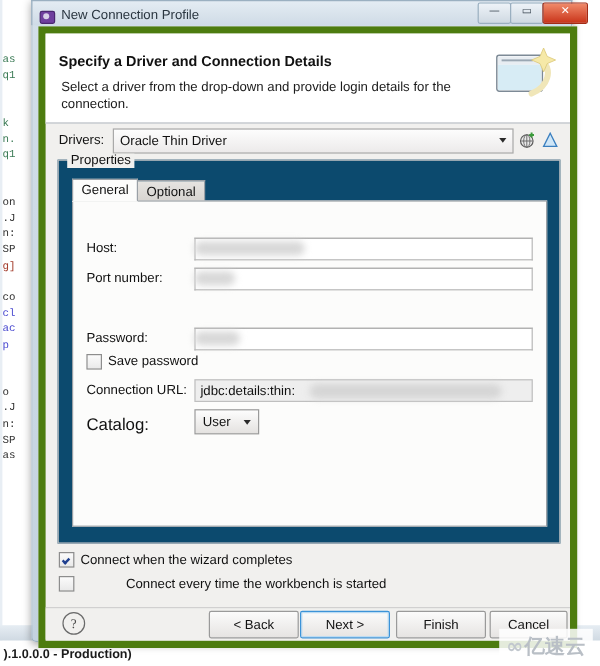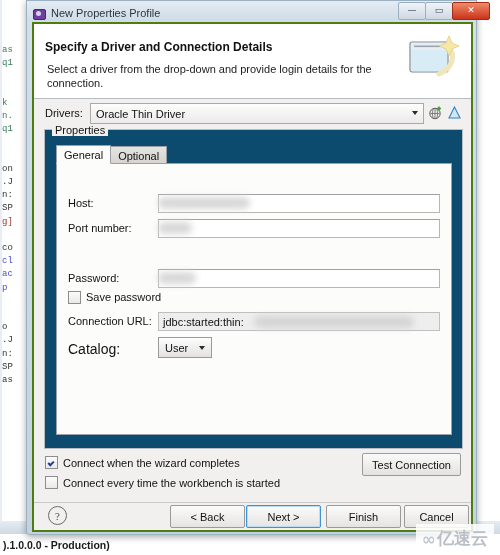--- a/index.html
+++ b/index.html
@@ -109,21 +109,21 @@
   #btn-close{left:425px;width:36px;background:linear-gradient(to bottom,#f08a6a,#c9341a);border-color:#a32b14;}
   .wbtn .glyph{
     position:absolute;left:0;right:0;top:3px;text-align:center;
     font-size:9px;color:#3b4752;font-family:"DejaVu Sans", sans-serif;line-height:9px;
   }
   #btn-close .glyph{color:#ffffff;}
 
   
   #dialog{
     position:absolute;left:32px;top:22px;width:437px;height:506px;
-    background:#f1f0ee;border:2px solid #4d7c0f;
+    background:#f1f0ee;border:6px solid #4d7c0f;
   }
 
   
   #banner{
     position:absolute;left:0;top:0;width:437px;height:74px;
     background:#ffffff;border-bottom:1px solid #b6bcc2;
   }
   #banner-title{
     position:absolute;left:11px;top:16px;font-size:12px;font-weight:bold;
     color:#111111;font-family:"Liberation Sans", sans-serif;
@@ -231,21 +231,21 @@
   #catalog-val{margin-left:6px;font-size:11px;color:#111;}
   #catalog-arrow{
     position:absolute;right:6px;top:8px;width:0;height:0;
     border-left:3.5px solid transparent;border-right:3.5px solid transparent;
     border-top:4px solid #2a2a2a;
   }
 
   
   #bottom-opts{position:absolute;left:10px;top:432px;width:417px;height:38px;}
   #opt1{position:absolute;left:1px;top:0px;display:flex;align-items:center;}
-  #opt2{position:absolute;left:1px;top:20px;display:flex;align-items:center;}
+  #opt2{position:absolute;left:1px;top:20px;display:flex;align-items:center;gap:38px;}
   #btn-test{
     position:absolute;right:0px;top:-3px;height:21px;padding:0 9px;
     background:linear-gradient(to bottom,#fafafa,#e4e2e0);
     border:1px solid #9a9a9a;border-radius:2px;
     display:flex;align-items:center;font-size:11px;color:#111;
   }
 
   #sep{position:absolute;left:0;top:478px;width:437px;height:1px;background:#c9c9c9;}
 
   
@@ -284,21 +284,21 @@
   <div id="bg-status-text">).1.0.0.0 - Production)</div>
 </div>
 
 <div id="win-frame"></div>
 
 <div id="titlebar">
   <div id="title-icon">
     <div class="ic-body"></div>
       <div class="ic-dot"></div>
   </div>
-  <div id="title-text">New Properties Profile</div>
+  <div id="title-text">New Connection Profile</div>
   <div class="wbtn" id="btn-min">
     <div class="glyph">—</div>
   </div>
   <div class="wbtn" id="btn-max">
     <div class="glyph">▭</div>
   </div>
   <div class="wbtn" id="btn-close">
     <div class="glyph">✕</div>
   </div>
 </div>
@@ -373,21 +373,21 @@
       </div>
 
       <div id="cb-save-pass">
         <div class="ckbox"></div>
         <div class="cklabel">Save password</div>
       </div>
 
       <div id="row-url">
         <div id="url-label">Connection URL:</div>
         <div id="url-input">
-          <div id="url-text">jdbc:started:thin:</div>
+          <div id="url-text">jdbc:details:thin:</div>
           <div id="url-redact"></div>
         </div>
       </div>
 
       <div id="row-catalog">
         <div id="catalog-label">Catalog:</div>
         <div id="catalog-combo">
           <div id="catalog-val">User</div>
           <div id="catalog-arrow"></div>
         </div>
@@ -398,23 +398,20 @@
 
   <div id="bottom-opts">
     <div id="opt1">
       <div class="ckbox checked"></div>
       <div class="cklabel">Connect when the wizard completes</div>
     </div>
     <div id="opt2">
       <div class="ckbox"></div>
       <div class="cklabel">Connect every time the workbench is started</div>
     </div>
-    <div id="btn-test">
-      <span>Test Connection</span>
-    </div>
   </div>
 
   <div id="sep"></div>
 
   <div id="btnbar">
     <div id="help-icon">
       <span>?</span>
     </div>
     <div class="dbtn" id="b-back">
       <span>&lt; Back</span>

